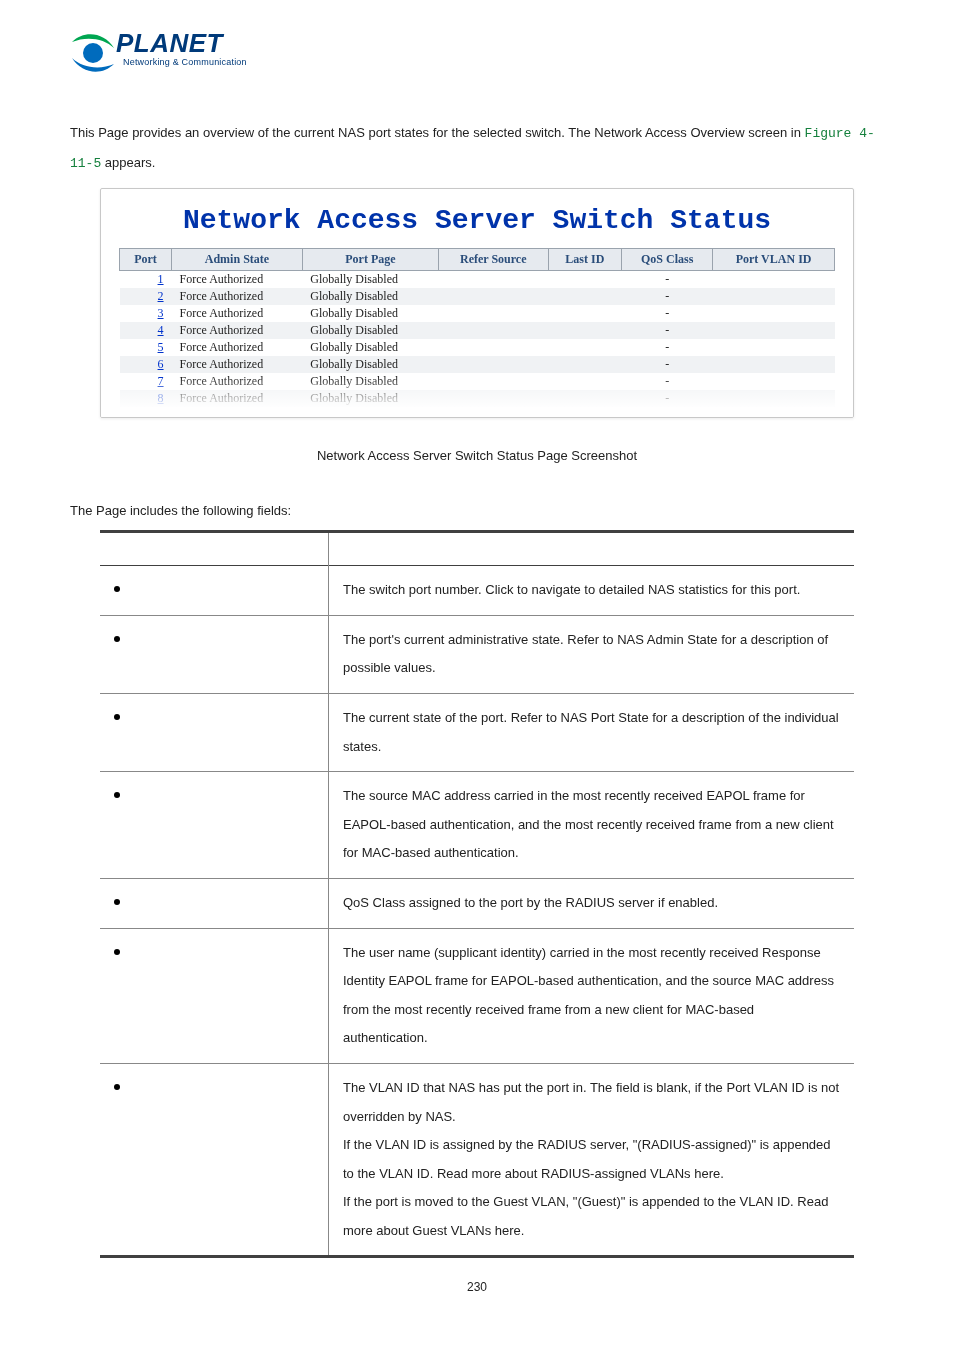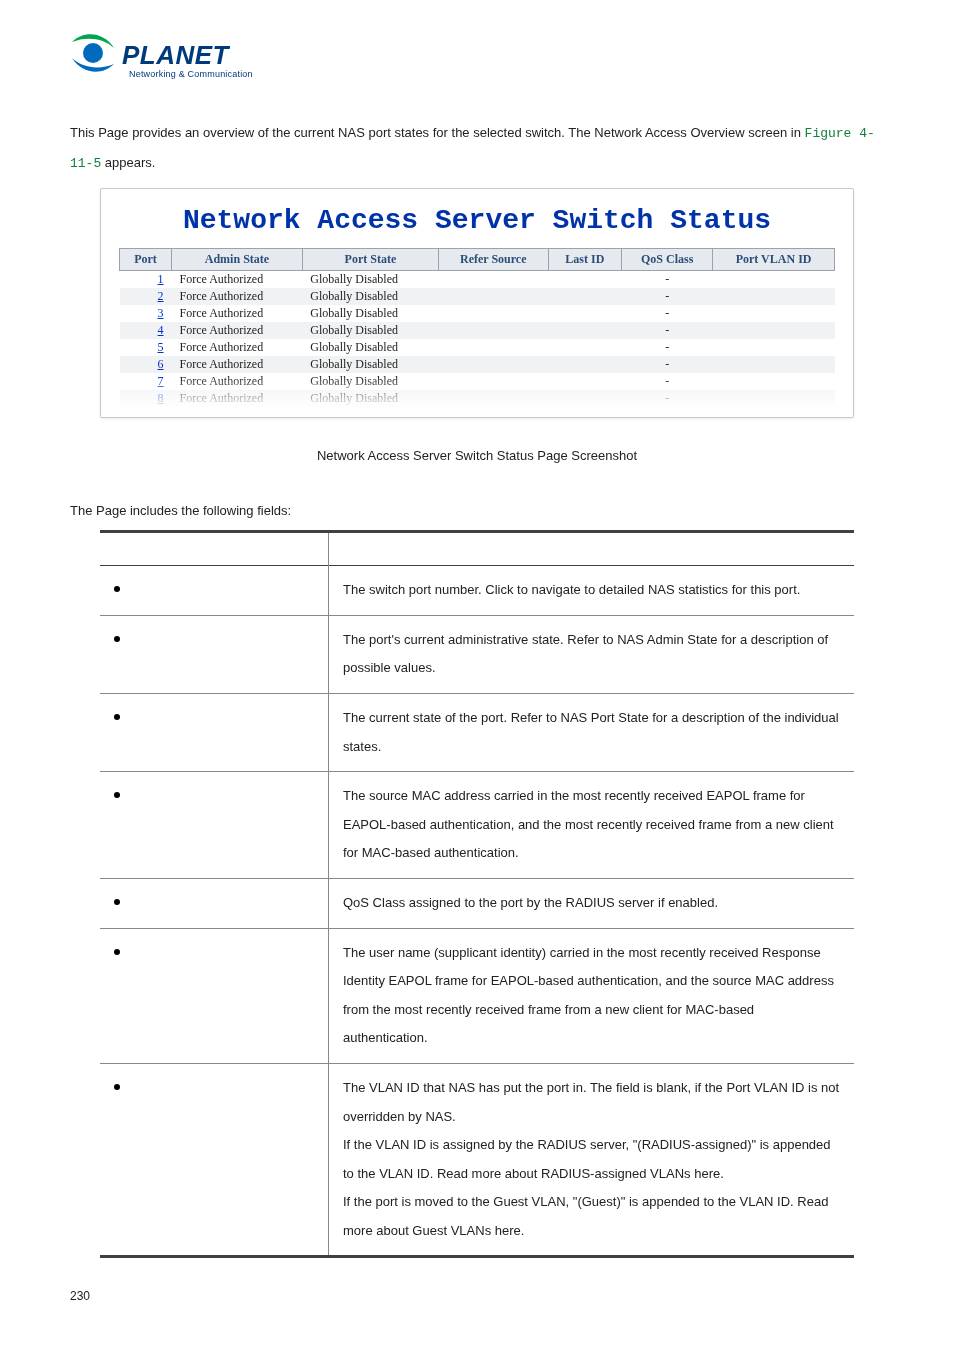--- a/index.html
+++ b/index.html
@@ -11,22 +11,21 @@
     width: 954px;
   }
   .page {
     padding: 30px 70px 40px 70px;
   }
   .logo-wrap {
     margin-bottom: 40px;
   }
   .logo {
     display: flex;
-    align-items: flex-end;
-    gap: 6px;
+    align-items: flex-start;
   }
   .logo-swoosh {
     width: 46px;
     height: 46px;
   }
   .logo-text {
     display: flex;
     flex-direction: column;
     line-height: 1;
   }
@@ -149,22 +148,22 @@
     display: inline-block;
     width: 6px;
     height: 6px;
     background: #000;
     border-radius: 50%;
     margin-right: 18px;
     margin-top: 10px;
     vertical-align: top;
   }
   .page-num {
-    text-align: left;
-    margin-top: 31px;
+    text-align: center;
+    margin-top: 22px;
     font-size: 12px;
   }
 </style>
 </head>
 <body>
 
 <div class="page">
 
   <div class="logo-wrap">
     <div class="logo">
@@ -187,21 +186,21 @@
   </p>
 
   <div class="shot-wrap">
     <div class="shot-inner">
       <div class="shot-title">Network Access Server Switch Status</div>
       <table class="nas-table">
         <thead>
           <tr>
             <th>Port</th>
             <th>Admin State</th>
-            <th>Port State</th>
+            <th>Port Page</th>
             <th>Refer Source</th>
             <th>Last ID</th>
             <th>QoS Class</th>
             <th>Port VLAN ID</th>
           </tr>
         </thead>
         <tbody id="nas-tbody">
             <tr class="odd">
               <td class="port">1</td>
               <td>Force Authorized</td>

